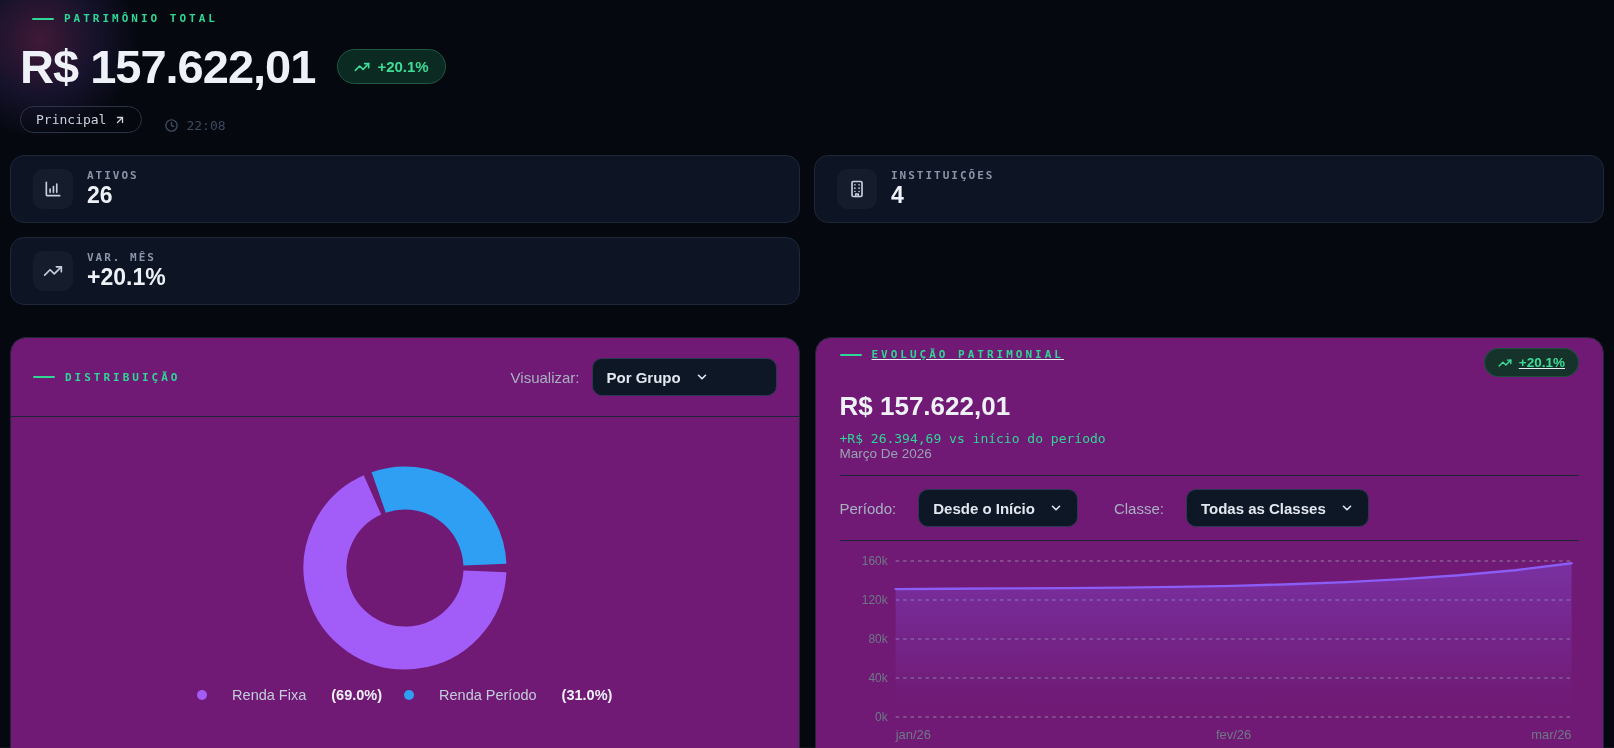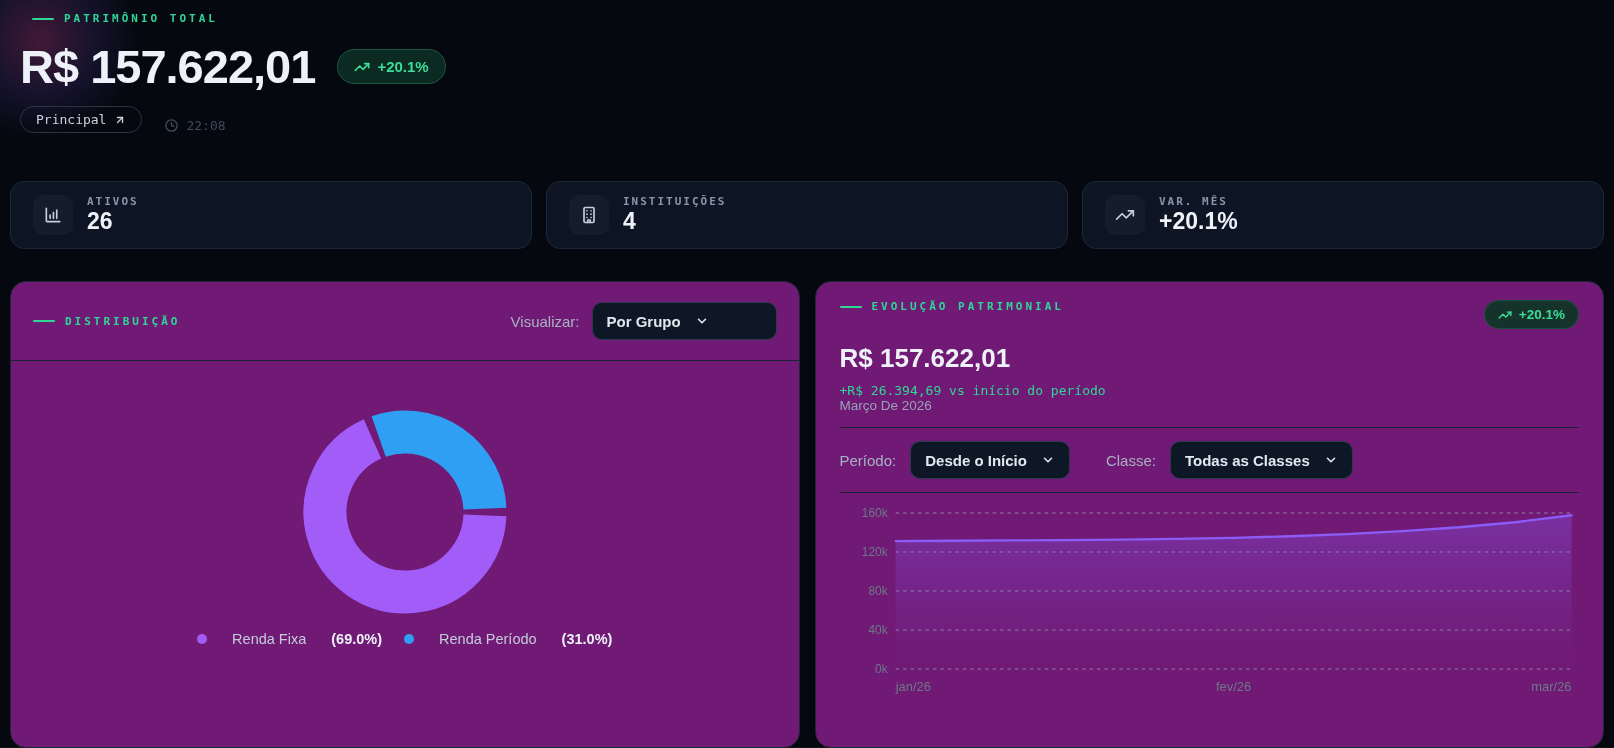--- a/index.html
+++ b/index.html
@@ -33,21 +33,21 @@
   .badge.small { padding:6px 13px; font-size:13.5px; border-color:rgba(46,215,151,0.18); background:#16332b; }
   .chip-row { display:flex; align-items:center; gap:22px; margin-top:12px; padding-left:10px; }
   .chip {
     display:inline-flex; align-items:center; gap:8px;
     border:1px solid #2a3446; border-radius:999px; padding:5px 15px;
     font-family:"DejaVu Sans Mono", monospace; font-size:13px; color:#ccd4e0; cursor:pointer;
   }
   .time { display:inline-flex; align-items:center; gap:7px; font-family:"DejaVu Sans Mono", monospace; font-size:13px; color:#3e4a5e;margin-top:12px; }
 
   
-  .stats { display:grid; grid-template-columns:repeat(3,1fr); gap:14px; margin-top:48px; }
+  .stats { display:grid; grid-template-columns:repeat(2,1fr); gap:14px; margin-top:22px; }
   .stat-card {
     height:68px; background:#0d1524; border:1px solid #1d2737; border-radius:14px;
     display:flex; align-items:center; gap:14px; padding-left:22px;
   }
   .icon-box {
     width:40px; height:40px; border-radius:10px; background:#151d2c;
     display:flex; align-items:center; justify-content:center; color:#c7cedb;
   }
   .icon-box.accent { background:#10322a; color:#34d399; }
   .stat-text { display:flex; flex-direction:column; gap:1px; }
@@ -64,32 +64,32 @@
   
   .dist-header { display:flex; align-items:center; justify-content:space-between; padding:0 22px; height:79px; border-bottom:1px solid #1b2434; }
   .view-ctl { display:flex; align-items:center; gap:12px; }
   .ctl-label { font-size:15px; color:#a8b1c2; }
   .select {
     position:relative; display:flex; align-items:center; justify-content:flex-start;
     background:#0e1726; border:1px solid #2c3850; border-radius:10px;
     min-width:185px; height:38px; padding:0 14px; cursor:pointer;
     font-size:15px; font-weight:600; color:#e3e8f0;
   }
-  .select.small { min-width:150px; }
+  .select.small { min-width:150px;margin-left:8px; }
   .select .chev { color:#dfe5ee; margin-left:14px; display:flex; }
   .dist-body { display:flex; flex-direction:column; align-items:center; padding-top:48px; }
   .donut-wrap { width:206px; height:206px; }
   .legend { display:flex; align-items:center; gap:22px; margin-top:16px; }
   .legend-item { display:flex; align-items:center; gap:25px; font-size:14.5px; color:#c4ccda; }
   .legend-dot { width:10px; height:10px; border-radius:50%; }
   .legend-item b { color:#eef1f7; }
 
   
   .evo { padding:0 24px; display:flex; flex-direction:column; }
-  .evo-header { display:flex; align-items:flex-start; justify-content:space-between; padding-top:18px; }
+  .evo-header { display:flex; align-items:flex-start; justify-content:space-between; padding-top:10px;text-decoration:underline; }
   .evo-value { font-size:26px; font-weight:800; color:#eef1f7; margin-top:14px; }
   .evo-delta { font-family:"DejaVu Sans Mono", monospace; font-size:13px; color:#2fd795; margin-top:9px; }
   .evo-date { font-size:13.5px; color:#98a2b3; }
   .divider { height:1px; background:#1b2434; margin-top:14px; }
   .controls { display:flex; align-items:center; gap:14px; height:64px; }
   .controls .gap { width:8px; }
   .chart-wrap { margin-top:4px; }
   .chart-wrap svg { display:block; width:100%; height:212px; }
 </style>
 </head>

